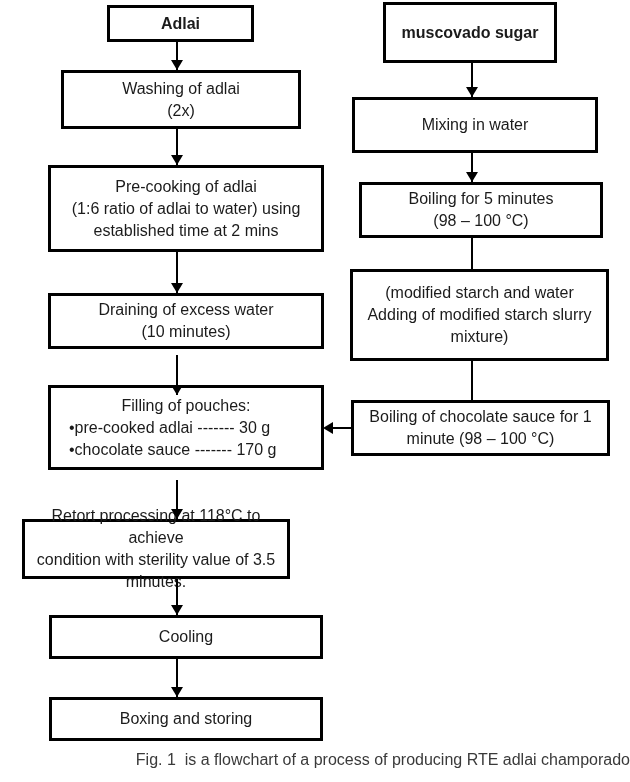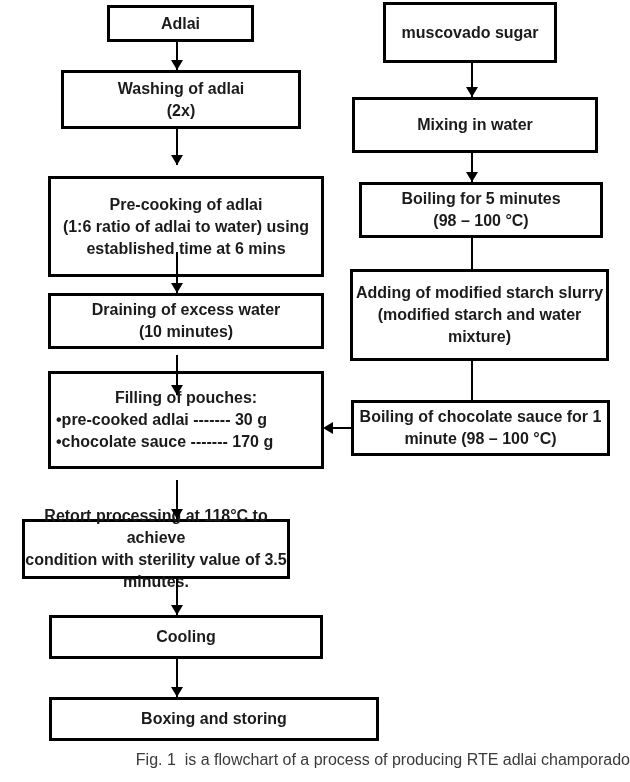--- a/index.html
+++ b/index.html
@@ -18,29 +18,28 @@
     border: 3px solid #000000;
     background: #ffffff;
     display: flex;
     flex-direction: column;
     justify-content: center;
     align-items: center;
     text-align: center;
     font-size: 16px;
     line-height: 22px;
     color: #1b1b1b;
-    font-weight: bold;
   }
   .box.bold { font-weight: bold; }
   .box .line { width: 100%; }
   .box .bullet-line {
     width: 100%;
     box-sizing: border-box;
     text-align: left;
-    padding-left: 5px;
+    padding-left: 18px;
   }
   .vline { position: absolute; width: 2px; background: #000000; }
   .hline { position: absolute; height: 2px; background: #000000; }
   .tri-down {
     position: absolute; width: 0; height: 0;
     border-left: 6px solid transparent;
     border-right: 6px solid transparent;
     border-top: 10px solid #000000;
   }
   .tri-left {
@@ -67,66 +66,66 @@
 
   <div class="box bold" style="left:107px;top:5px;width:147px;height:37px">
     <div class="line">Adlai</div>
   </div>
 
   <div class="box" style="left:61px;top:70px;width:240px;height:59px">
     <div class="line">Washing of adlai</div>
     <div class="line">(2x)</div>
   </div>
 
-  <div class="box" style="left:48px;top:176px;width:276px;height:101px">
+  <div class="box" style="left:48px;top:165px;width:276px;height:87px">
     <div class="line">Pre-cooking of adlai</div>
     <div class="line">(1:6 ratio of adlai to water) using</div>
-    <div class="line">established time at 6 mins</div>
+    <div class="line">established time at 2 mins</div>
   </div>
 
   <div class="box" style="left:48px;top:293px;width:276px;height:56px">
     <div class="line">Draining of excess water</div>
     <div class="line">(10 minutes)</div>
   </div>
 
-  <div class="box" style="left:48px;top:371px;width:276px;height:98px">
+  <div class="box" style="left:48px;top:385px;width:276px;height:85px">
     <div class="line">Filling of pouches:</div>
     <div class="bullet-line">•pre-cooked adlai ------- 30 g</div>
     <div class="bullet-line">•chocolate sauce ------- 170 g</div>
   </div>
 
   <div class="box" style="left:22px;top:519px;width:268px;height:60px">
     <div class="line">Retort processing at 118°C to achieve</div>
     <div class="line">condition with sterility value of 3.5 minutes.</div>
   </div>
 
   <div class="box" style="left:49px;top:615px;width:274px;height:44px">
     <div class="line">Cooling</div>
   </div>
 
-  <div class="box" style="left:49px;top:697px;width:330px;height:44px">
+  <div class="box" style="left:49px;top:697px;width:274px;height:44px">
     <div class="line">Boxing and storing</div>
   </div>
 
   <div class="box bold" style="left:383px;top:2px;width:174px;height:61px">
     <div class="line">muscovado sugar</div>
   </div>
 
   <div class="box" style="left:352px;top:97px;width:246px;height:56px">
     <div class="line">Mixing in water</div>
   </div>
 
   <div class="box" style="left:359px;top:182px;width:244px;height:56px">
     <div class="line">Boiling for 5 minutes</div>
     <div class="line">(98 – 100 °C)</div>
   </div>
 
   <div class="box" style="left:350px;top:269px;width:259px;height:92px">
+    <div class="line">(modified starch and water</div>
     <div class="line">Adding of modified starch slurry</div>
-    <div class="line">(modified starch and water</div>
     <div class="line">mixture)</div>
   </div>
 
   <div class="box" style="left:351px;top:400px;width:259px;height:56px">
     <div class="line">Boiling of chocolate sauce for 1</div>
     <div class="line">minute (98 – 100 °C)</div>
   </div>
 
   <div class="vline" style="left:176px;top:42px;height:28px"></div>
   <div class="tri-down" style="left:171px;top:60px"></div>

